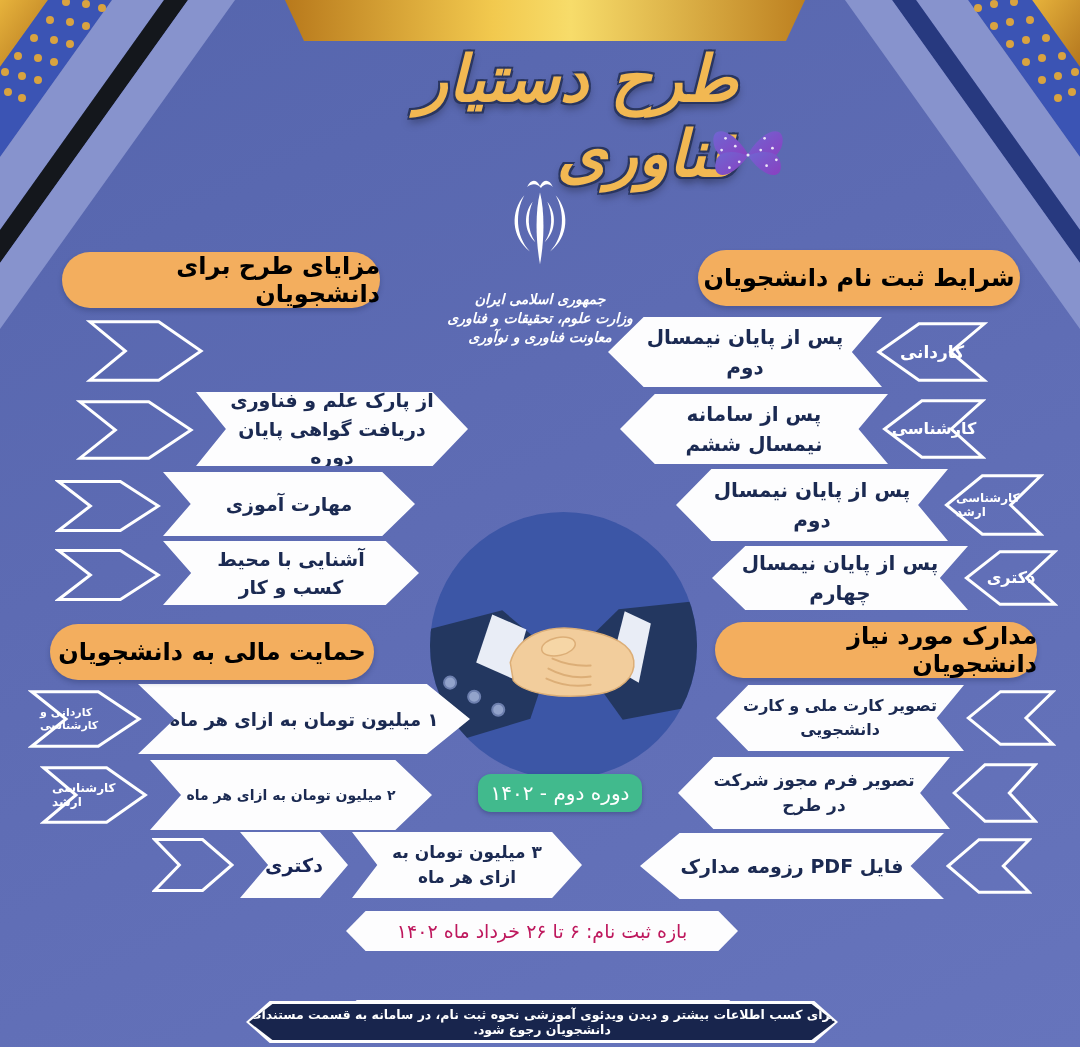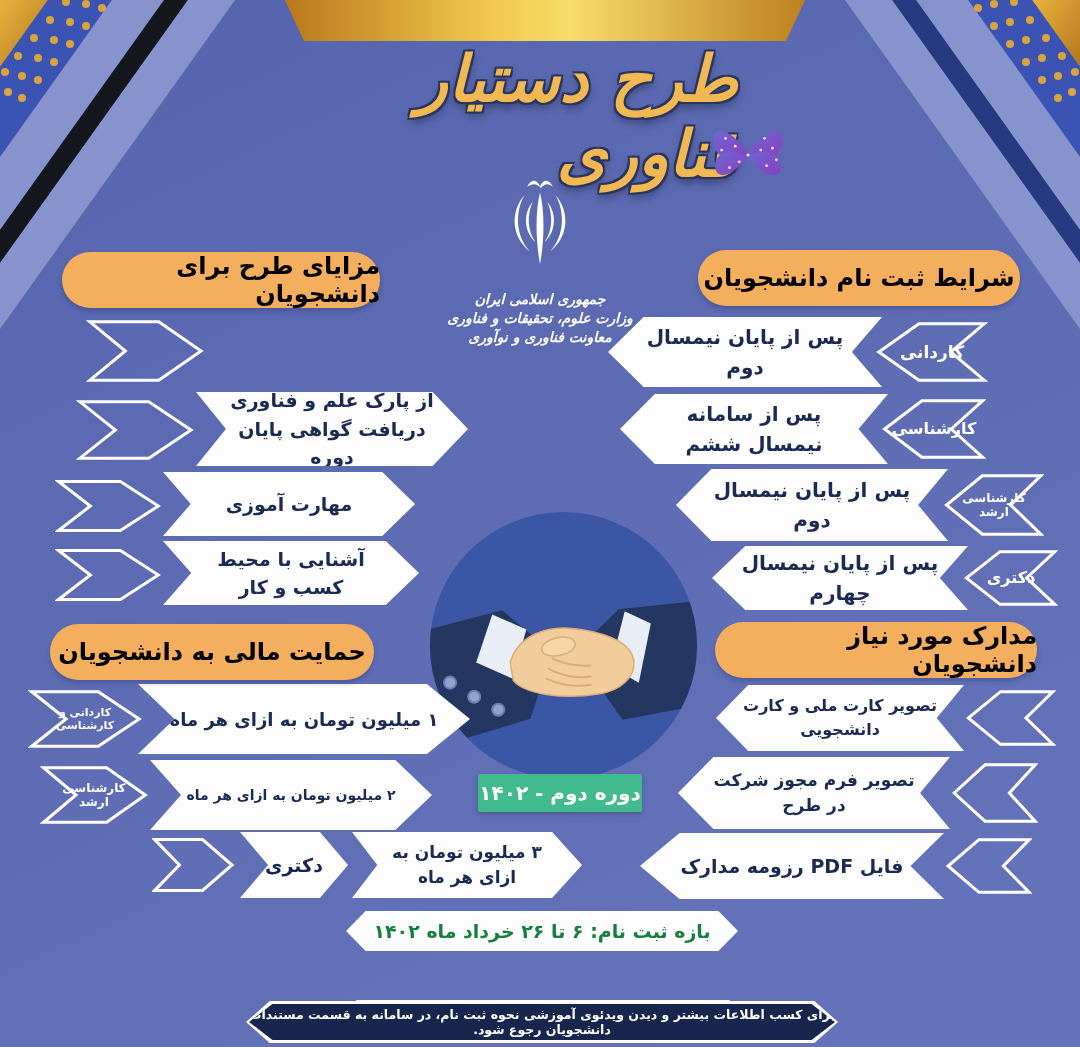--- a/index.html
+++ b/index.html
@@ -34,38 +34,38 @@
     display:flex;flex-direction:column;align-items:center;justify-content:center;
     color:#1b2a52;font-weight:bold;text-align:center;line-height:1.5;
     padding:0 26px;box-sizing:border-box;
   }
   .banner.pr{clip-path:polygon(0 0,87% 0,100% 50%,87% 100%,0 100%,11% 50%);}
   .banner.pl{clip-path:polygon(13% 0,100% 0,89% 50%,100% 100%,13% 100%,0 50%);}
   .chev{position:absolute;z-index:2;}
   .chev svg{position:absolute;inset:0;width:100%;height:100%;display:block;}
   .chev .lbl{
     position:absolute;inset:0;display:flex;align-items:center;justify-content:center;
-    color:#fff;font-weight:bold;text-align:center;line-height:1.2;padding:0 12px;
+    color:#fff;font-weight:bold;text-align:left;line-height:1.2;padding:0 12px;
   }
   .tag-solid{
     position:absolute;z-index:2;background:#fdfdfe;color:#172454;font-weight:bold;
     clip-path:polygon(0 0,74% 0,100% 50%,74% 100%,0 100%,26% 50%);
     display:flex;align-items:center;justify-content:center;
   }
   .circle-wrap{position:absolute;left:430px;top:512px;width:267px;height:267px;z-index:1;}
   .badge{
     position:absolute;left:478px;top:774px;width:164px;height:38px;z-index:3;
-    background:#41ba8d;border-radius:2px;display:flex;align-items:center;justify-content:center;
-    color:#fff;font-weight:bold;font-size:20px;box-shadow:0 2px 4px rgba(20,30,70,.3);
+    background:#41ba8d;border-radius:13px;display:flex;align-items:center;justify-content:center;
+    color:#fff;font-weight:normal;font-size:20px;box-shadow:0 2px 4px rgba(20,30,70,.3);
   }
   .hexa{
     position:absolute;z-index:3;background:#fdfdfe;
     clip-path:polygon(5% 0,95% 0,100% 50%,95% 100%,5% 100%,0 50%);
     display:flex;align-items:center;justify-content:center;
-    color:#15803d;font-weight:bold;
+    color:#be185d;font-weight:normal;
   }
   .note-outer{
     position:absolute;left:246px;top:1001px;width:592px;height:42px;z-index:3;background:#fdfdfe;
     clip-path:polygon(4% 0,96% 0,100% 50%,96% 100%,4% 100%,0 50%);
   }
   .note-inner{
     position:absolute;inset:3px;background:#18254d;
     clip-path:polygon(4% 0,96% 0,100% 50%,96% 100%,4% 100%,0 50%);
     display:flex;align-items:center;justify-content:center;
     color:#fff;font-weight:bold;font-size:12.5px;text-align:center;

